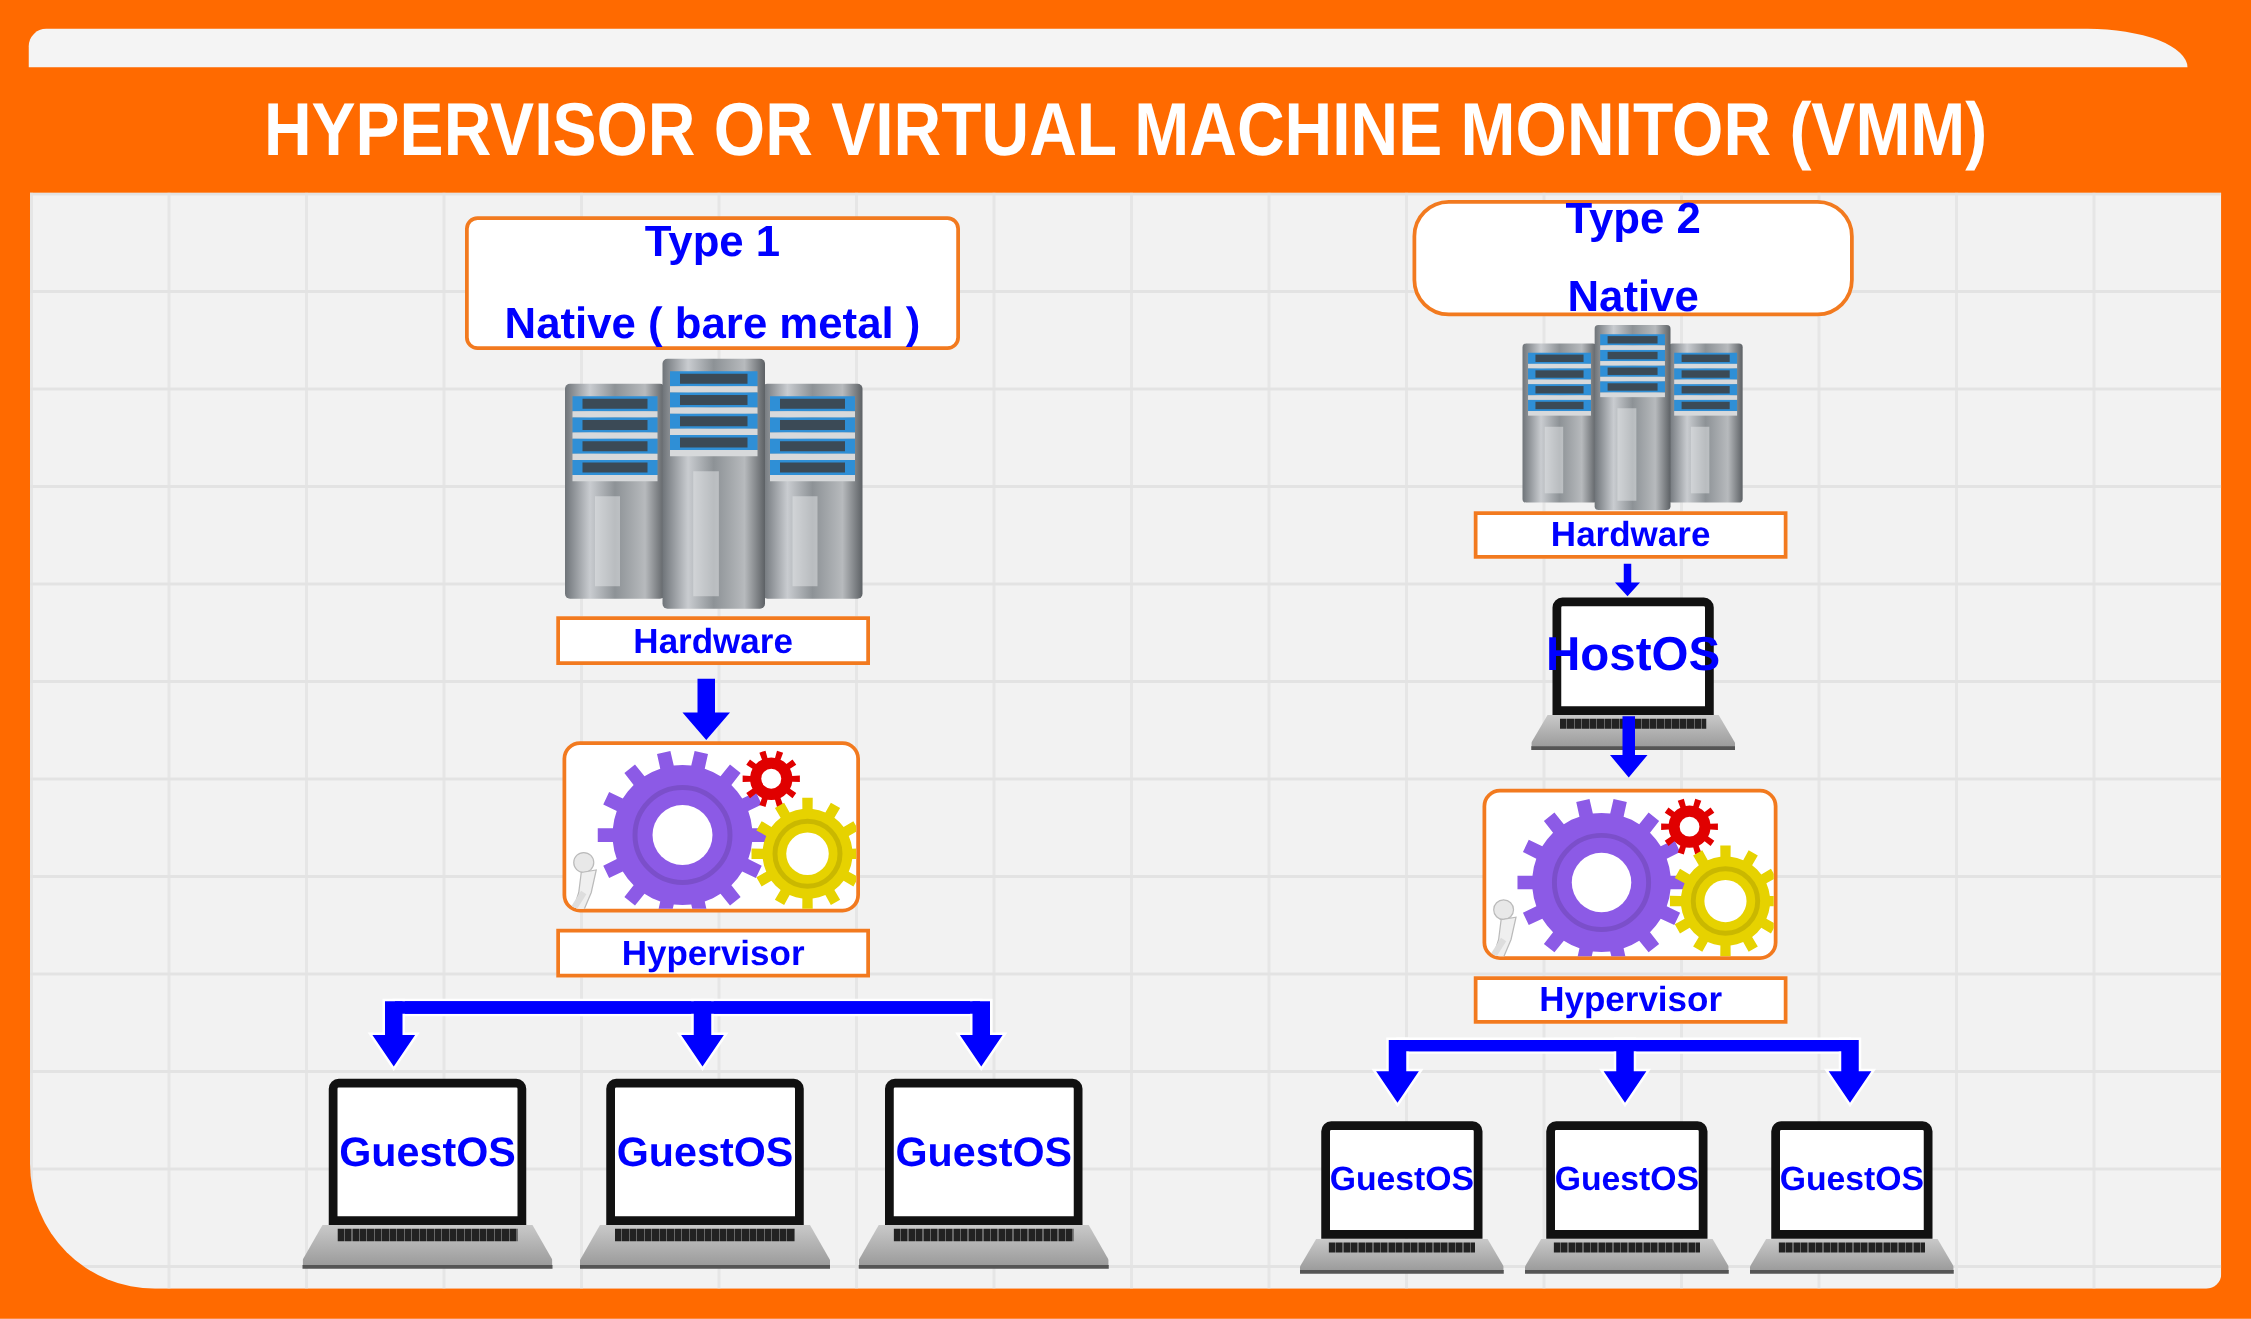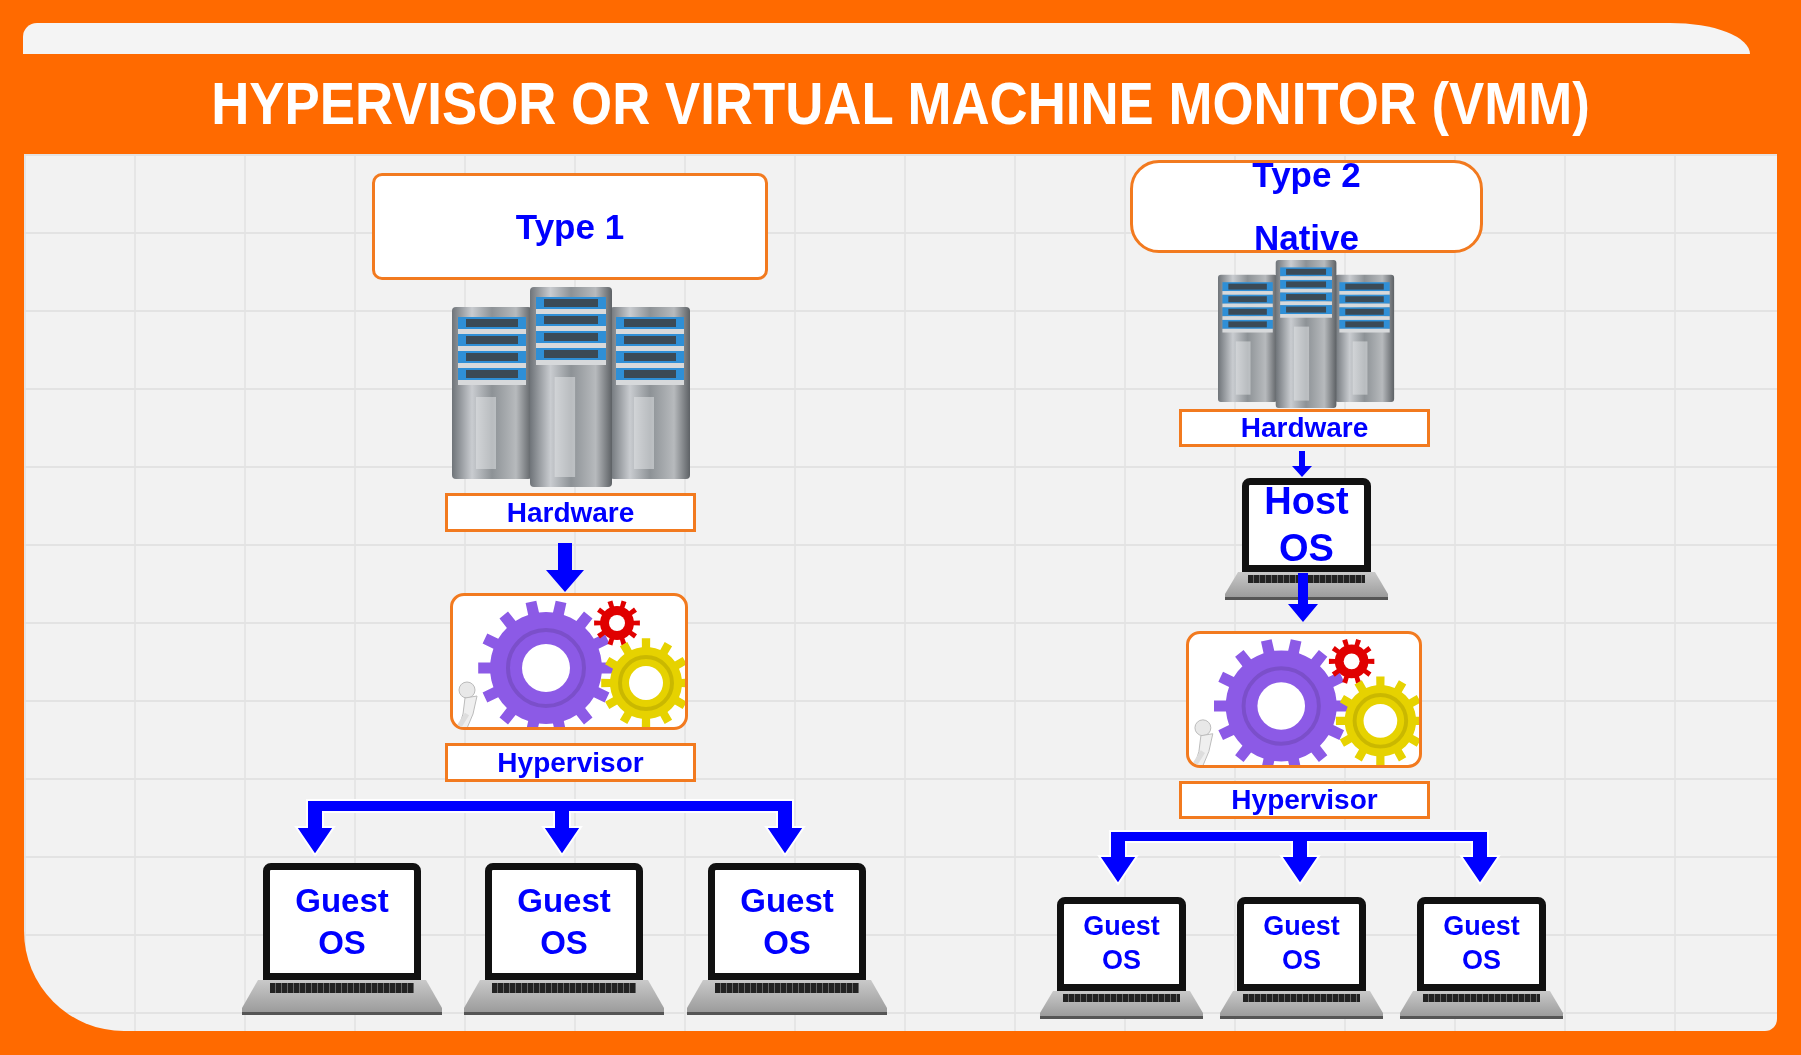--- a/index.html
+++ b/index.html
@@ -15,37 +15,38 @@
   }
   #top-strip{left:23px;top:23px;width:1727px;height:31px;border-top-left-radius:14px;border-top-right-radius:80px 31px;background:#f4f4f4;}
   #title-band{left:0;top:54px;width:1801px;height:100px;background:#ff6a00;}
   #title{left:0;top:54px;width:1801px;height:100px;line-height:100px;text-align:center;color:#fff;font-weight:bold;font-size:60px;letter-spacing:0px;transform:scaleX(0.88);transform-origin:center;}
   #content{left:24px;top:154px;width:1753px;height:877px;border-bottom-left-radius:100px;border-bottom-right-radius:12px;}
   .box{position:absolute;background:#fff;border:3px solid #f27a1f;box-sizing:border-box;color:#0000ff;font-weight:bold;text-align:center;}
   .rbox{border-radius:10px;gap:19px;}
   .label-box{font-size:28px;display:flex;align-items:center;justify-content:center;}
   .type-title{font-size:35px;line-height:46px;display:flex;flex-direction:column;align-items:center;justify-content:center;}
   .laptop{position:absolute;}
-  .laptop .screen{position:absolute;background:#fff;border:7px solid #111;border-radius:8px 8px 0 0;box-sizing:border-box;display:flex;flex-direction:column;align-items:center;justify-content:center;color:#0000ff;font-weight:bold;text-align:center;}
+  .laptop .screen{position:absolute;background:#fff;border:7px solid #111;border-radius:8px 8px 0 0;box-sizing:border-box;display:flex;flex-direction:row;align-items:center;justify-content:center;color:#0000ff;font-weight:bold;text-align:center;}
   .laptop .base{position:absolute;background:linear-gradient(#c9c9c9,#9a9a9a);clip-path:polygon(8% 0,92% 0,100% 85%,100% 100%,0 100%,0 85%);}
   .laptop .keys{position:absolute;background:repeating-linear-gradient(90deg,#222 0 5px,#666 5px 6px);}
   .laptop .bottomline{position:absolute;background:#555;height:3px;}
   .gearbox{position:absolute;background:#fff;border:3px solid #f27a1f;border-radius:14px;box-sizing:border-box;overflow:hidden;}
   svg{position:absolute;overflow:visible;}
 </style>
 </head>
 <body>
 
 <div id="top-strip" class="abs brick"></div>
 <div id="title-band" class="abs"></div>
 <div id="title" class="abs">HYPERVISOR OR VIRTUAL MACHINE MONITOR (VMM)</div>
 <div id="content" class="abs brick"></div>
 
 <div class="box rbox type-title" style="left:372px;top:173px;width:396px;height:107px;">
   <span>Type 1</span>
+  <span>Native ( bare metal )</span>
 </div>
 
 <svg style="left:452px;top:287px;" width="240" height="200" viewBox="0 0 240 200">
     <g transform="scale(1)">
       <rect x="0" y="20" width="80" height="172" rx="4" fill="url(#metal1)"></rect>
       <rect x="6" y="30" width="68" height="12" fill="#2f8fd6"></rect>
       <rect x="14" y="32" width="52" height="8" fill="#3b4a56"></rect>
       <rect x="6" y="42" width="68" height="5" fill="#d7d9db"></rect>
       <rect x="6" y="47" width="68" height="12" fill="#2f8fd6"></rect>
       <rect x="14" y="49" width="52" height="8" fill="#3b4a56"></rect>

